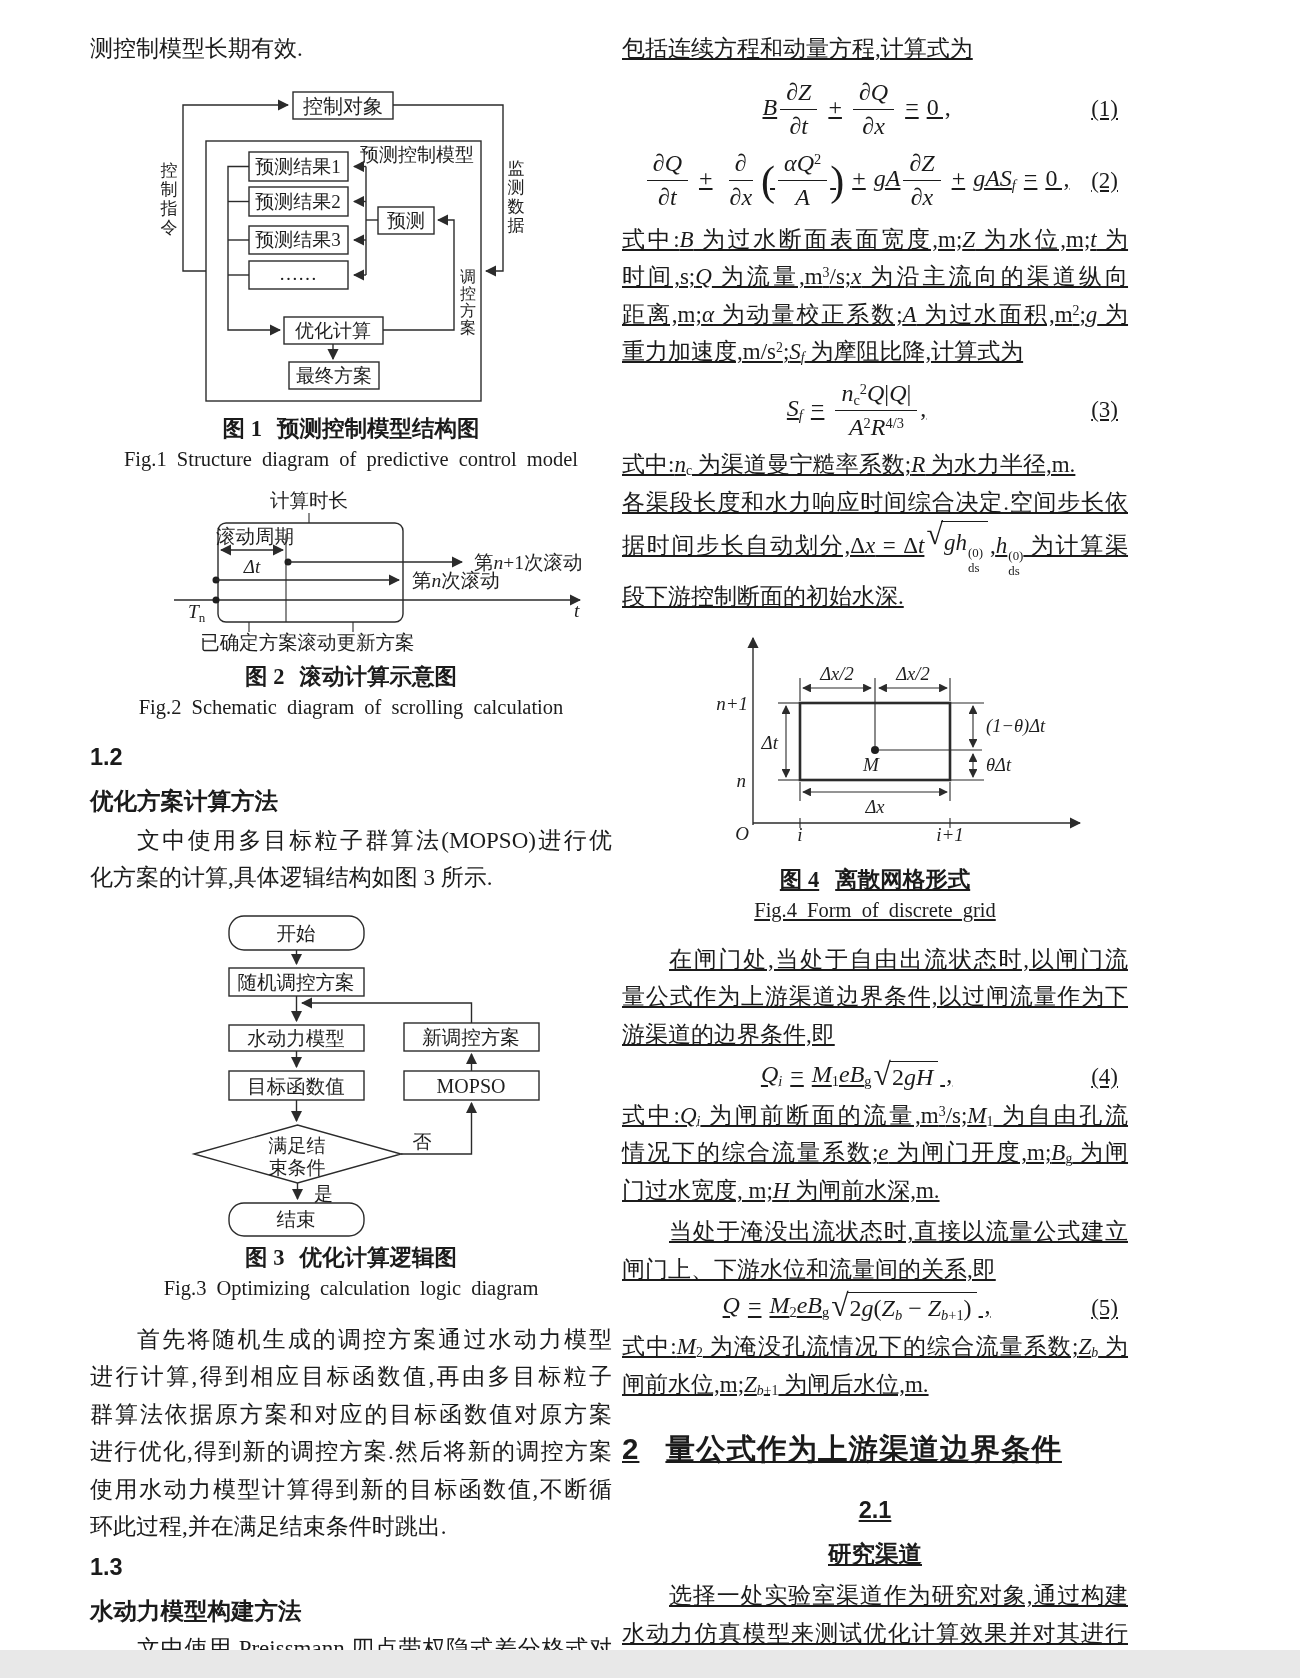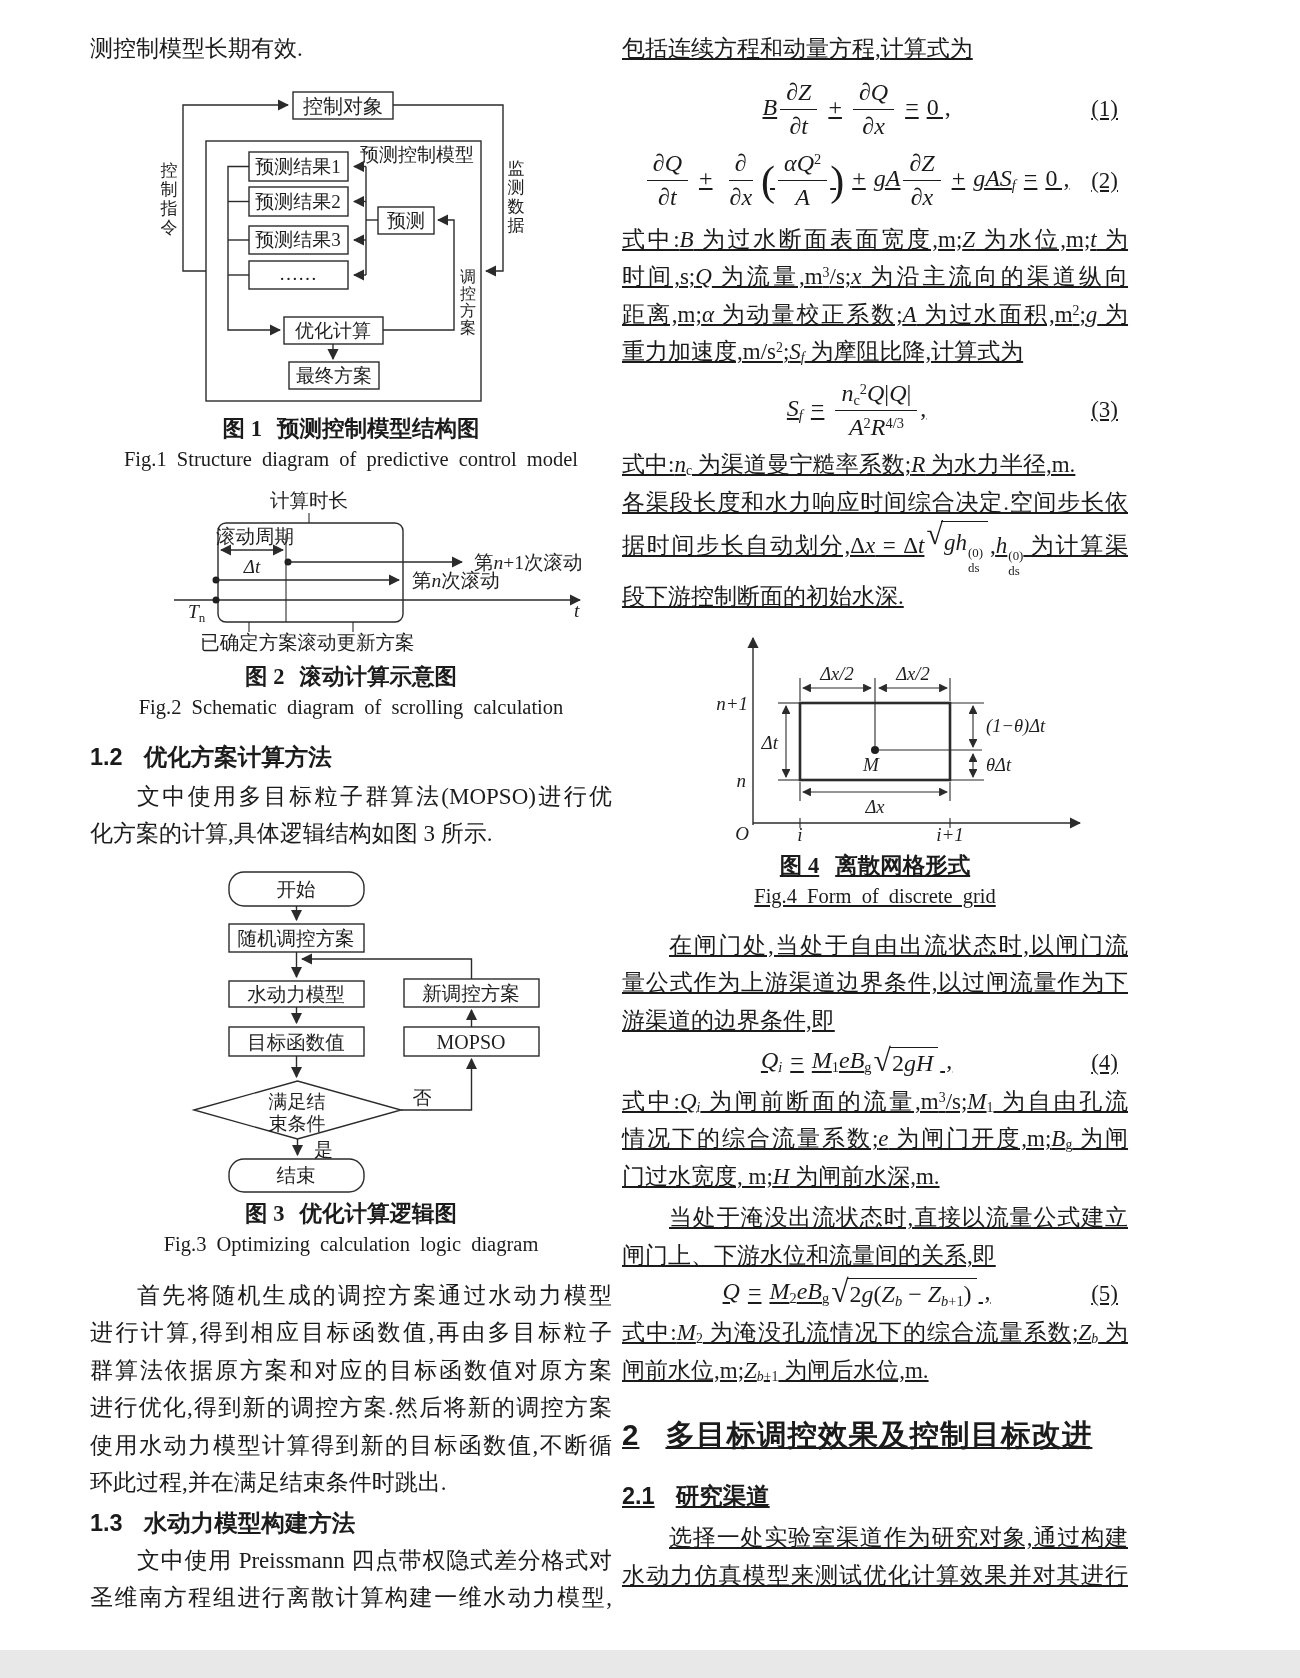--- a/index.html
+++ b/index.html
@@ -29,22 +29,22 @@
   .pa{font-size:175%;font-weight:400;vertical-align:middle;line-height:0;}
   .sq{display:inline-flex;align-items:flex-start;vertical-align:middle;margin:0 2px;}
   .sq .rt{font-size:132%;line-height:1;transform:translateY(-2px);margin-right:-2px;}
   .sq .rad{border-top:1.6px solid currentColor;padding:2px 5px 0 3px;white-space:nowrap;}
   .ss{display:inline-flex;flex-direction:column;align-items:flex-start;font-size:56%;
       line-height:1.12;vertical-align:-0.55em;margin-left:1px;}
 
   
   .cap{display:flex;justify-content:center;gap:15px;font-weight:bold;font-size:22.5px;line-height:30px;}
   .cap-en{text-align:center;font-size:20.5px;line-height:26px;word-spacing:5px;}
-  .hsec{display:flex;gap:21px;font-family:"Liberation Sans","DejaVu Sans",sans-serif;
-        font-weight:bold;font-size:23.5px;line-height:30px;}
+  .hsec{display:flex;gap:14px;font-family:"Liberation Sans","DejaVu Sans",sans-serif;
+        font-weight:bold;font-size:23.5px;line-height:30px;flex-direction:column;}
   .hbig{display:flex;gap:26px;font-family:"Liberation Sans","DejaVu Sans",sans-serif;
         font-weight:bold;font-size:29.5px;line-height:40px;letter-spacing:1px;}
 
   .figwrap{display:flex;justify-content:center;}
   svg{overflow:visible;}
   svg .st{fill:none;stroke:#2b2b2b;stroke-width:1.4;}
   svg .thin{fill:none;stroke:#2b2b2b;stroke-width:1.1;}
   svg .thick{fill:none;stroke:#2b2b2b;stroke-width:2.6;}
   svg text{fill:#1f1f1f;font-family:"Liberation Serif","DejaVu Serif",serif;}
   svg .dot{fill:#1f1f1f;stroke:none;}
@@ -369,21 +369,21 @@
           <path class="thin" d="M300 154 V173"></path>
           <path class="thin" d="M153 164 H297" marker-start="url(#f4a)" marker-end="url(#f4a)"></path>
           <text x="225" y="185" font-size="18.5" font-style="italic" text-anchor="middle">Δx</text>
           <path class="thin" d="M150 190 V200"></path>
           <path class="thin" d="M300 190 V200"></path>
           <text x="150" y="213" font-size="19" font-style="italic" text-anchor="middle">i</text>
           <text x="300" y="213" font-size="19" font-style="italic" text-anchor="middle">i+1</text>
         </g>
       </svg>
     </div>
-    <div class="cap" style="margin-top:8px;gap:16px;">
+    <div class="cap" style="margin-top:22px;gap:16px;">
       <span>图 4</span>
       <span>离散网格形式</span>
     </div>
     <div class="cap-en" style="margin-top:2px;">Fig.4  Form of discrete grid</div>
 
     <div style="margin-top:18px;">
       <div class="ln ind">在闸门处,当处于自由出流状态时,以闸门流</div>
       <div class="ln">量公式作为上游渠道边界条件,以过闸流量作为下</div>
       <div class="ln end">游渠道的边界条件,即</div>
     </div>
@@ -415,21 +415,21 @@
       <span class="eqno">(5)</span>
     </div>
 
     <div style="margin-top:4px;">
       <div class="ln">式中:<i>M</i><sub>2</sub> 为淹没孔流情况下的综合流量系数;<i>Z</i><sub><i>b</i></sub> 为</div>
       <div class="ln end">闸前水位,m;<i>Z</i><sub><i>b</i>+1</sub> 为闸后水位,m.</div>
     </div>
 
     <div class="hbig" style="margin-top:26px;">
       <span>2</span>
-      <span>多目标调控效果及控制目标改进</span>
+      <span>量公式作为上游渠道边界条件</span>
     </div>
 
     <div class="hsec" style="margin-top:26px;text-align:center;">
       <span>2.1</span>
       <span>研究渠道</span>
     </div>
 
     <div style="margin-top:8px;">
       <div class="ln ind">选择一处实验室渠道作为研究对象,通过构建</div>
       <div class="ln">水动力仿真模型来测试优化计算效果并对其进行</div>

